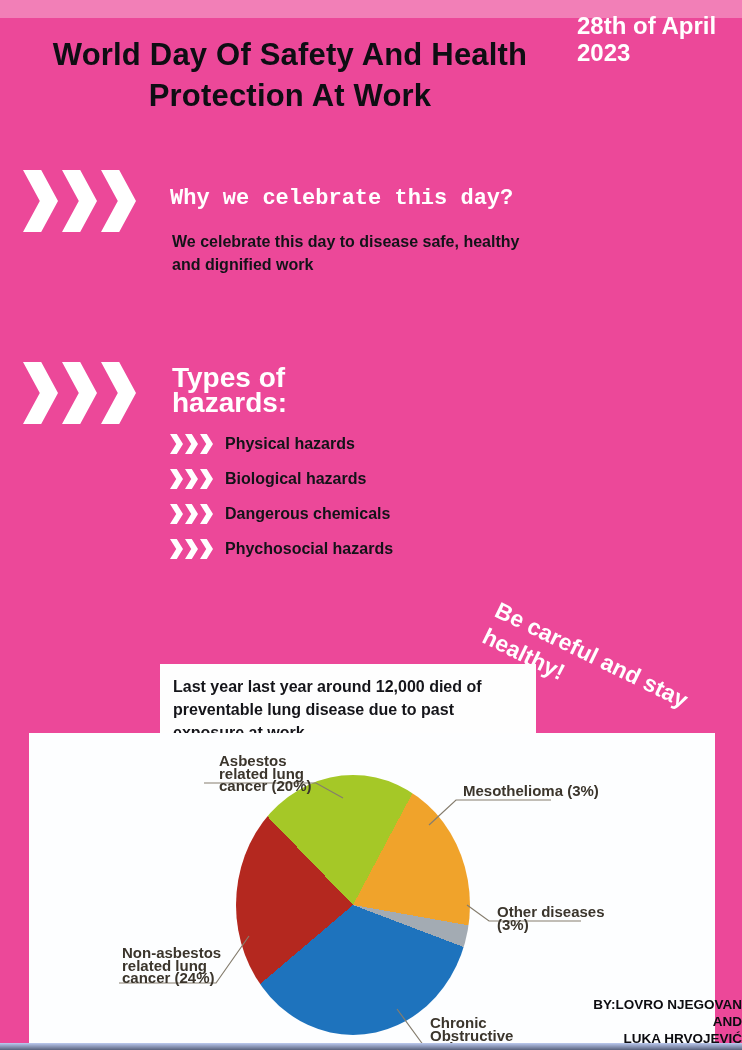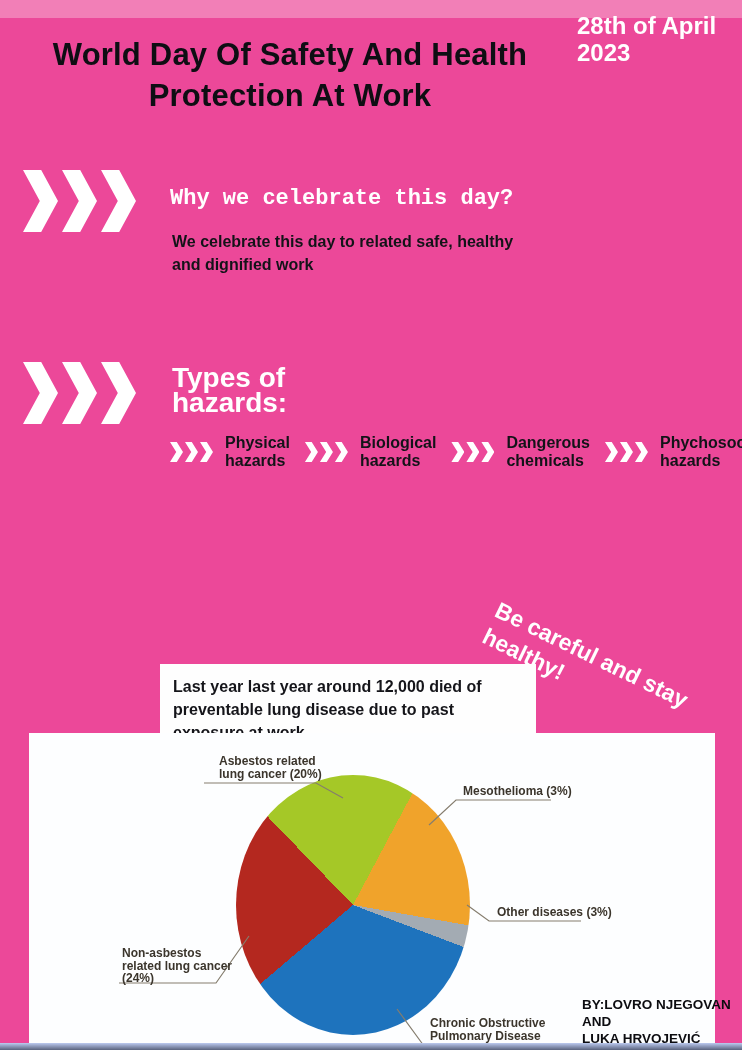--- a/index.html
+++ b/index.html
@@ -39,21 +39,21 @@
   .why-body{
     position:absolute;left:172px;top:230px;width:370px;
     color:#131318;font-size:16px;font-weight:700;line-height:23px;
   }
   .types-heading{
     position:absolute;left:172px;top:365px;width:125px;
     color:#ffffff;font-size:28px;font-weight:800;line-height:25px;
   }
   .hazard-list{
     position:absolute;left:170px;top:434px;width:320px;
-    display:flex;gap:15px;
+    display:flex;flex-direction:column;gap:15px;
   }
   .hazard-item{display:flex;align-items:center;}
   .hazard-item .chevs{display:flex;gap:2px;margin-right:12px;}
   .hazard-item .label{color:#131318;font-size:16px;font-weight:700;}
   .rotated-note{
     position:absolute;left:503px;top:596px;width:260px;
     transform:rotate(26deg);transform-origin:left top;
     color:#ffffff;font-size:23px;font-weight:800;line-height:29px;
   }
   .stat-box{
@@ -64,31 +64,31 @@
   .chart-box{
     position:absolute;left:29px;top:733px;width:686px;height:317px;
     background:#fdfeff;
   }
   .pie{
     position:absolute;left:207px;top:42px;width:234px;height:260px;
     border-radius:50%;
   }
   .connectors{position:absolute;left:0;top:0;pointer-events:none;}
   .pie-label{
-    position:absolute;color:#3b352c;font-size:12px;font-weight:700;
+    position:absolute;color:#3b352c;font-size:15px;font-weight:700;
     line-height:12.5px;
   }
   .pl-asbestos{left:190px;top:22px;width:110px;}
   .pl-meso{left:434px;top:52px;width:140px;}
   .pl-other{left:468px;top:173px;width:120px;}
   .pl-nonasb{left:93px;top:214px;width:116px;}
   .pl-copd{left:401px;top:284px;width:130px;}
   .credits{
     position:absolute;left:582px;top:996px;width:160px;
-    color:#0c0c10;font-size:13.5px;font-weight:800;line-height:17px;
+    color:#0c0c10;font-size:13.5px;font-weight:800;line-height:17px;text-align:right;
   }
   .bottom-strip{
     position:absolute;left:0;bottom:0;width:742px;height:7px;
     background:linear-gradient(to bottom,#bccaf0,#5a637e);
     z-index:5;
   }
 </style>
 </head>
 <body>
 
@@ -99,21 +99,21 @@
   <div class="date">28th of April 2023</div>
 
   <h1 class="title">World Day Of Safety And Health Protection At Work</h1>
 
   <div class="chev-row big1">
     <span class="chev big"></span>
     <span class="chev big"></span>
     <span class="chev big"></span>
   </div>
   <div class="why-heading">Why we celebrate this day?</div>
-  <div class="why-body">We celebrate this day to related safe, healthy and dignified work</div>
+  <div class="why-body">We celebrate this day to disease safe, healthy and dignified work</div>
 
   <div class="chev-row big2">
     <span class="chev big"></span>
     <span class="chev big"></span>
     <span class="chev big"></span>
   </div>
   <div class="types-heading">Types of hazards:</div>
 
   <div class="hazard-list">
     <div class="hazard-item">

